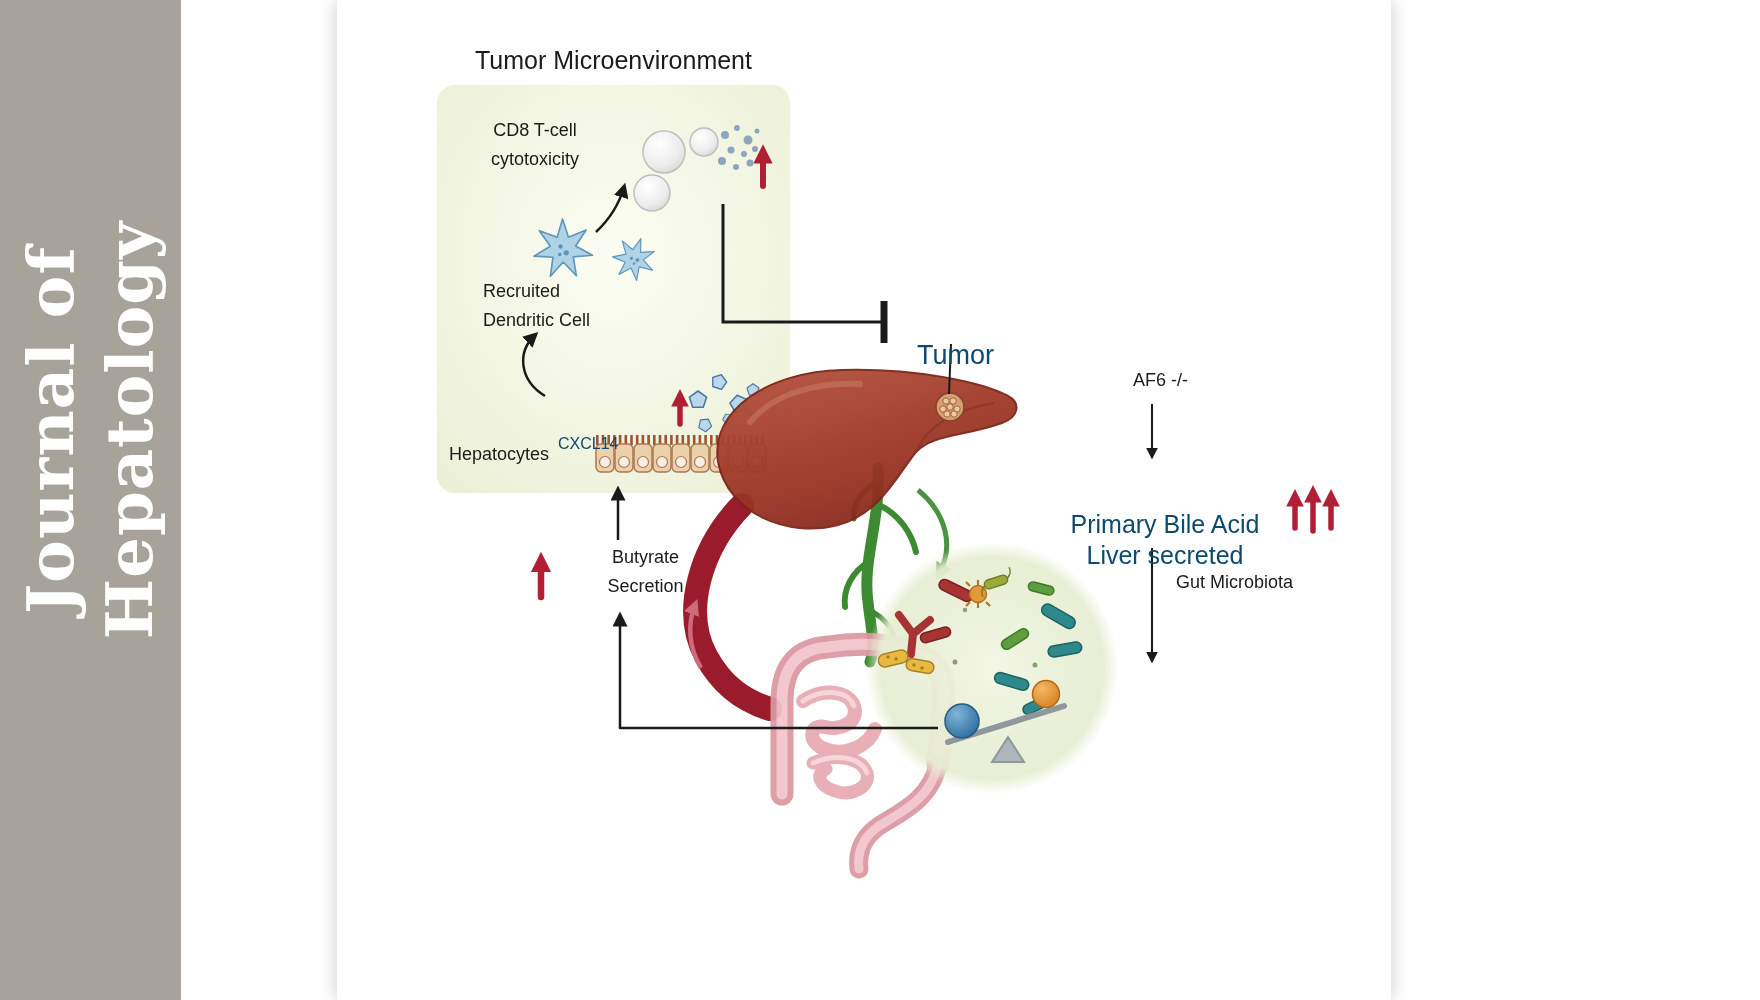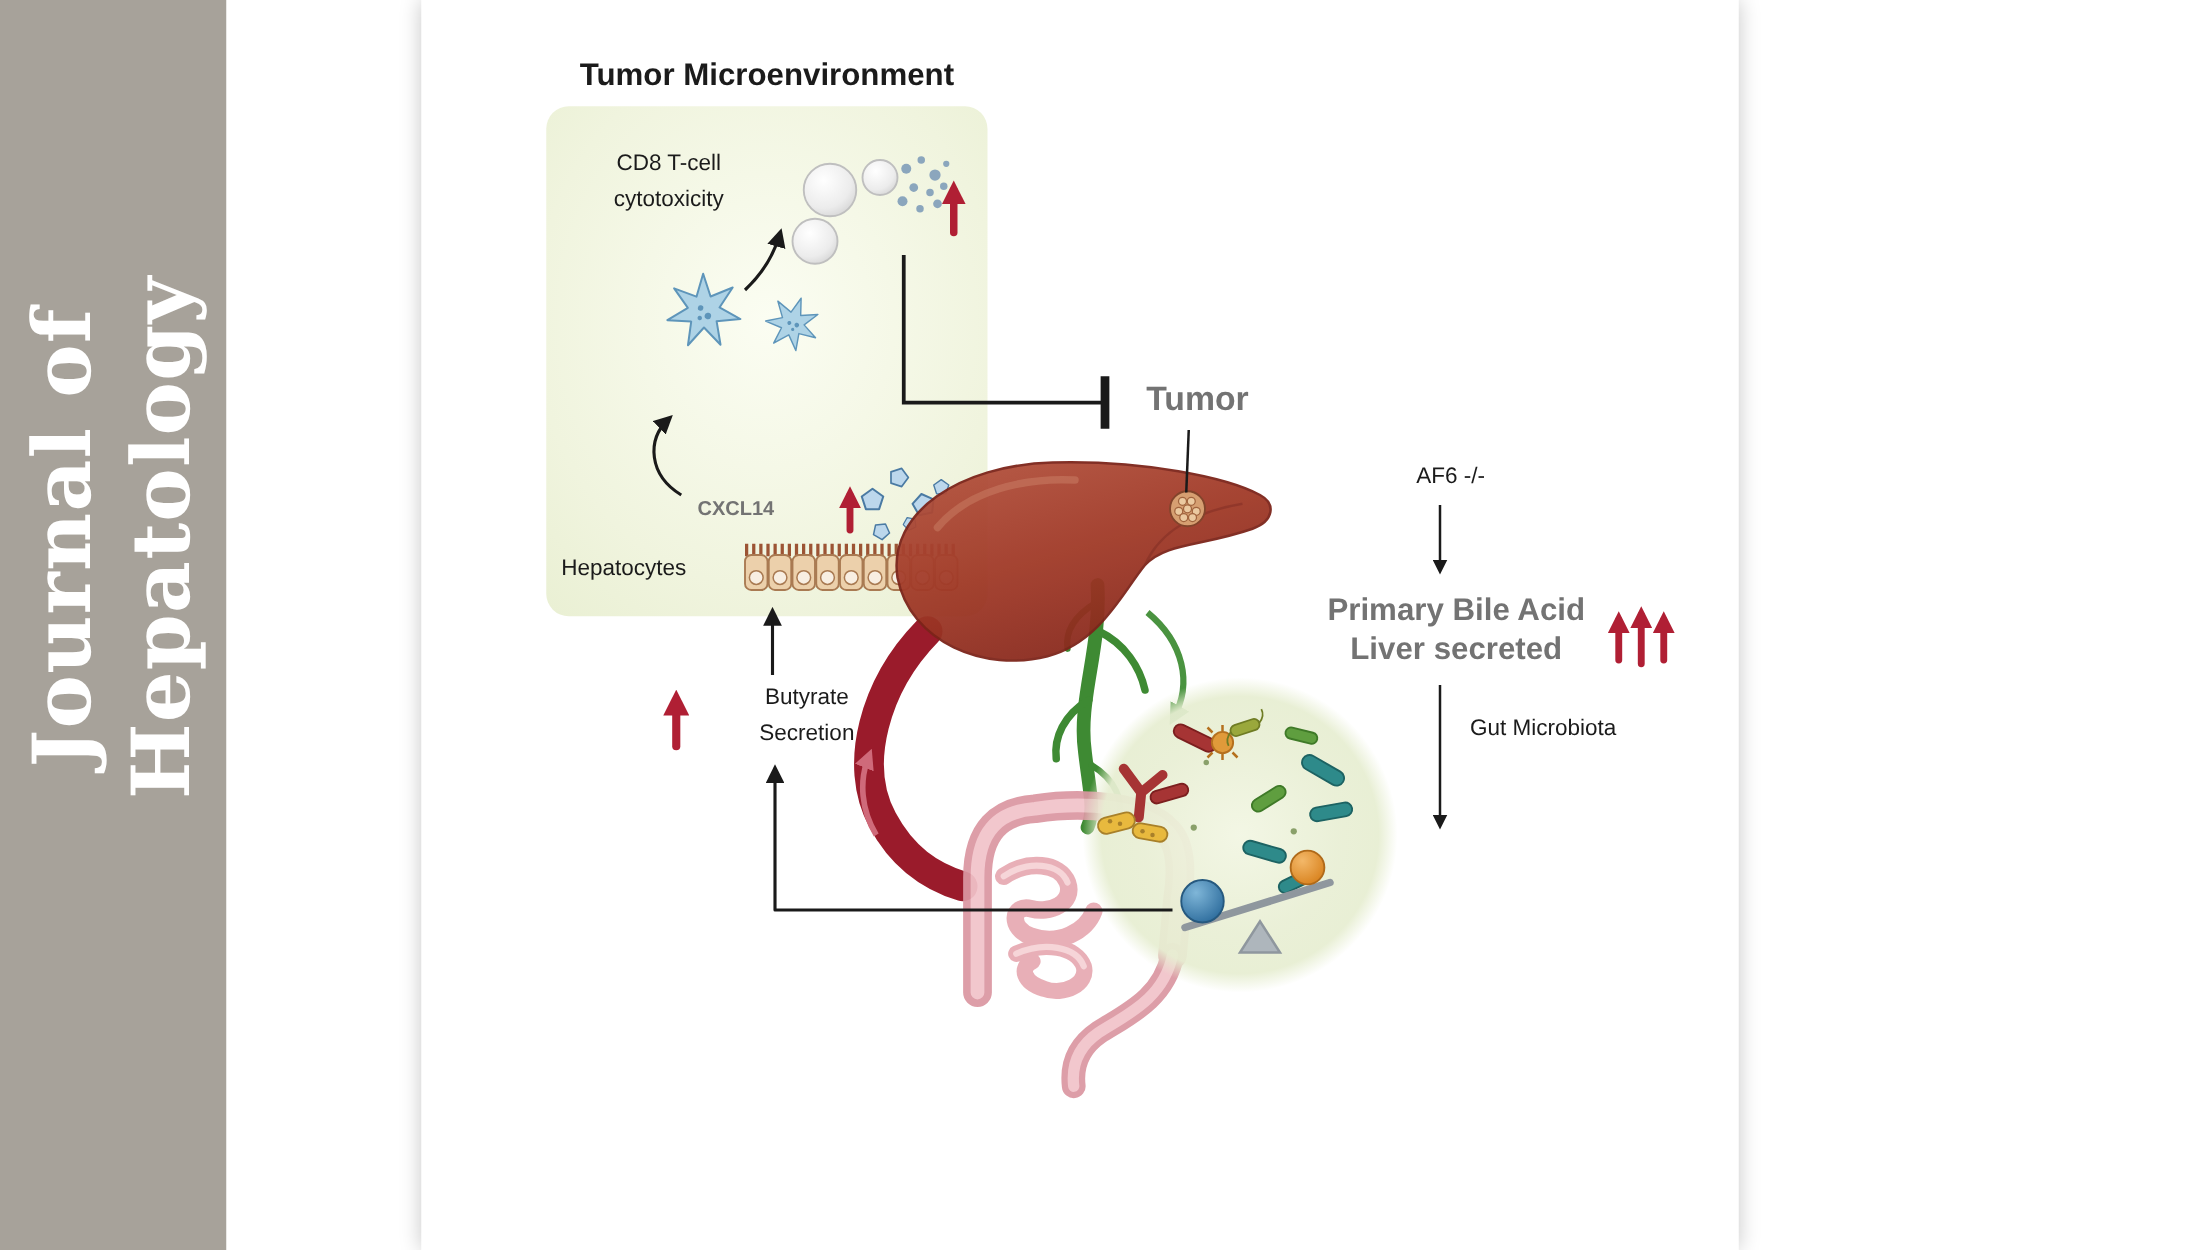--- a/index.html
+++ b/index.html
@@ -8,22 +8,22 @@
   .panel{position:absolute;left:337px;top:0;width:1054px;height:1000px;background:#ffffff;
          box-shadow:0 0 16px rgba(0,0,0,0.22);}
   .sidebar{position:absolute;left:0;top:0;width:181px;height:1000px;background:#a7a29a;}
   .journal{position:absolute;left:-209px;top:350px;width:600px;height:160px;
            transform:rotate(-90deg);text-align:center;color:#ffffff;
            font-family:"DejaVu Serif","Liberation Serif",serif;font-weight:bold;
            font-size:64px;line-height:79px;letter-spacing:1px;}
   .art{position:absolute;left:0;top:0;width:1760px;height:1000px;}
   .lbl{position:absolute;color:#1b1b1b;font-size:18px;line-height:29px;}
   .center{text-align:center;}
-  .b{font-weight:700;text-align:center;}
-  .red{color:#737373;}
+  .b{font-weight:400;text-align:center;}
+  .red{color:#0c4a6e;margin-top:36px;}
   .title{left:437px;top:46px;width:353px;font-size:25px;}
   .cd8{left:450px;top:116px;width:170px;}
   .dendritic{left:483px;top:277px;}
   .cxcl14{left:558px;top:393px;font-size:16px;}
   .hepato{left:449px;top:440px;}
   .tumor{left:917px;top:305px;font-size:27px;}
   .butyrate{left:588px;top:543px;width:115px;}
   .af6{left:1133px;top:366px;}
   .bile{left:1048px;top:473px;width:234px;font-size:25px;line-height:31px;}
   .gutm{left:1176px;top:568px;}
@@ -267,20 +267,24 @@
     </g>
   </svg>
 
   <div class="lbl title center b">Tumor Microenvironment</div>
 
   <div class="lbl cd8 center">
     <div>CD8 T-cell</div>
       <div>cytotoxicity</div>
   </div>
 
+  <div class="lbl dendritic">
+    <div>Recruited</div>
+      <div>Dendritic Cell</div>
+  </div>
 
   <div class="lbl cxcl14 b red">CXCL14</div>
 
   <div class="lbl hepato">Hepatocytes</div>
 
   <div class="lbl tumor b red">Tumor</div>
 
   <div class="lbl butyrate center">
     <div>Butyrate</div>
       <div>Secretion</div>

